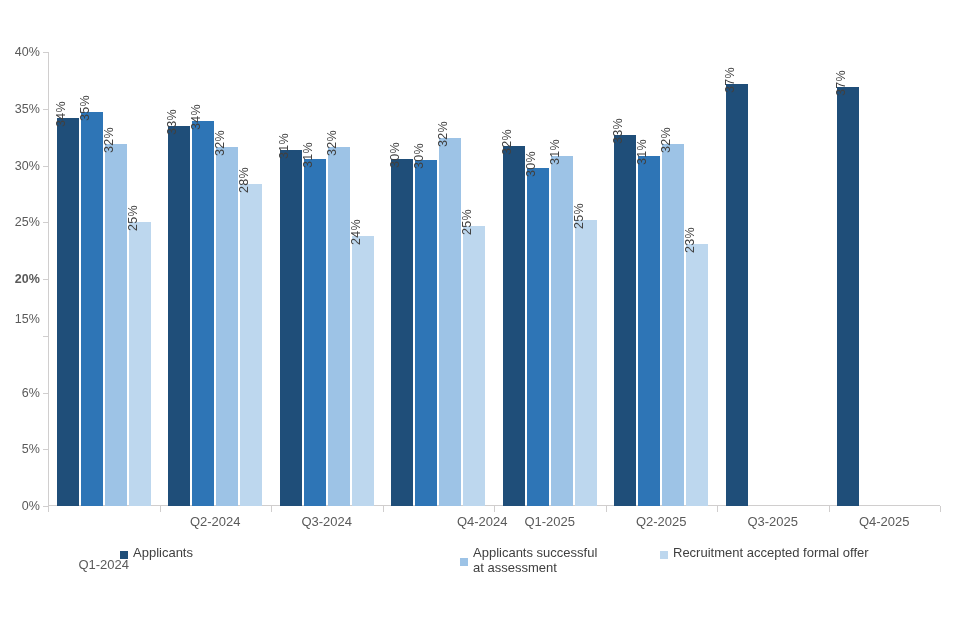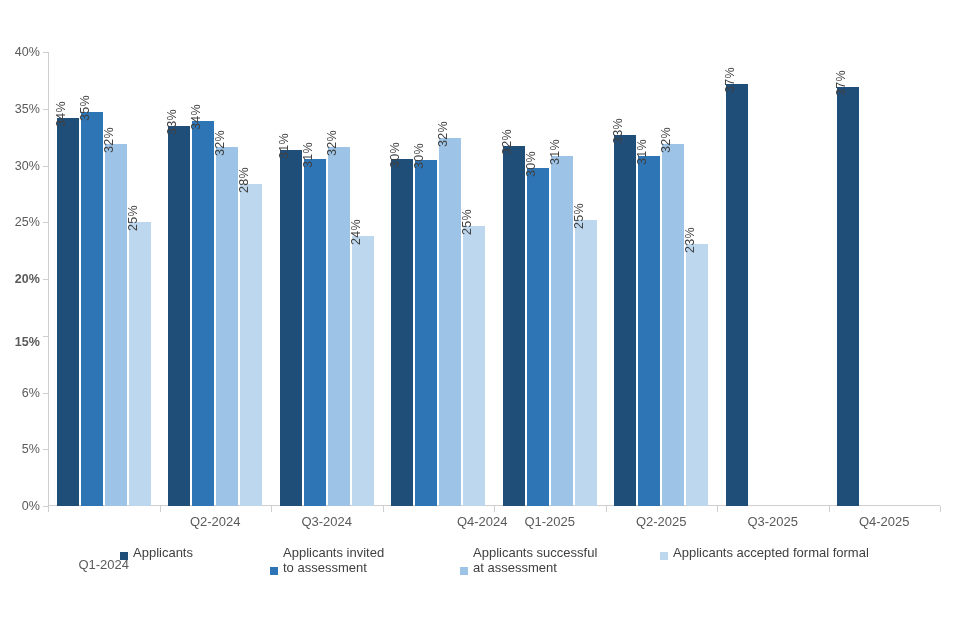--- a/index.html
+++ b/index.html
@@ -110,21 +110,21 @@
     position: absolute;
     left: 120px;
     top: 545px;
     width: 820px;
     height: 46px;
   }
   .legend-item {
     position: absolute;
     top: 0;
     display: flex;
-    align-items: flex-end;
+    align-items: center;
     gap: 5px;
   }
   .legend-swatch {
     width: 8px;
     height: 8px;
     margin-top: 4px;
     flex: 0 0 auto;
   }
   .legend-text {
     font-size: 13px;
@@ -153,21 +153,21 @@
     <div class="axis-line-y"></div>
     <div class="axis-line-x"></div>
     <div id="y-axis">
         <div class="ytick" style="top: 454px;"></div>
         <div class="ylabel" style="top: 454px;">0%</div>
         <div class="ytick" style="top: 397.25px;"></div>
         <div class="ylabel" style="top: 397.25px;">5%</div>
         <div class="ytick" style="top: 340.5px;"></div>
         <div class="ylabel" style="top: 340.5px;">6%</div>
         <div class="ytick" style="top: 283.75px;"></div>
-        <div class="ylabel" style="top: 290px; font-weight: bold;">15%</div>
+        <div class="ylabel" style="top: 267px;">15%</div>
         <div class="ytick" style="top: 227px;"></div>
         <div class="ylabel" style="top: 227px; font-weight: bold;">20%</div>
         <div class="ytick" style="top: 170.25px;"></div>
         <div class="ylabel" style="top: 170.25px;">25%</div>
         <div class="ytick" style="top: 113.5px;"></div>
         <div class="ylabel" style="top: 113.5px;">30%</div>
         <div class="ytick" style="top: 56.75px;"></div>
         <div class="ylabel" style="top: 56.75px;">35%</div>
         <div class="ytick" style="top: 0px;"></div>
         <div class="ylabel" style="top: 0px;">40%</div>
@@ -289,30 +289,25 @@
         <div class="cat-label" style="left: 724.75px;">Q3-2025</div>
         <div class="cat-label" style="left: 836.25px;">Q4-2025</div>
       </div>
   </div>
 
   <div class="legend" id="legend">
       <div class="legend-item" style="left: 0px;">
         <span class="legend-swatch" style="background: rgb(31, 78, 121);"></span>
         <span class="legend-text">Applicants</span>
       </div>
-      <div class="legend-item" style="left: 150px;">
-        <span class="legend-swatch" style="background: rgb(46, 117, 182);"></span>
-        <span class="legend-text">Applicants invited
-to assessment</span>
-      </div>
       <div class="legend-item" style="left: 340px;">
         <span class="legend-swatch" style="background: rgb(157, 195, 230);"></span>
         <span class="legend-text">Applicants successful
 at assessment</span>
       </div>
       <div class="legend-item" style="left: 540px;">
         <span class="legend-swatch" style="background: rgb(189, 215, 238);"></span>
-        <span class="legend-text">Applicants accepted formal formal</span>
+        <span class="legend-text">Recruitment accepted formal offer</span>
       </div>
     </div>
 
 
 </div>
 
 </body></html>

